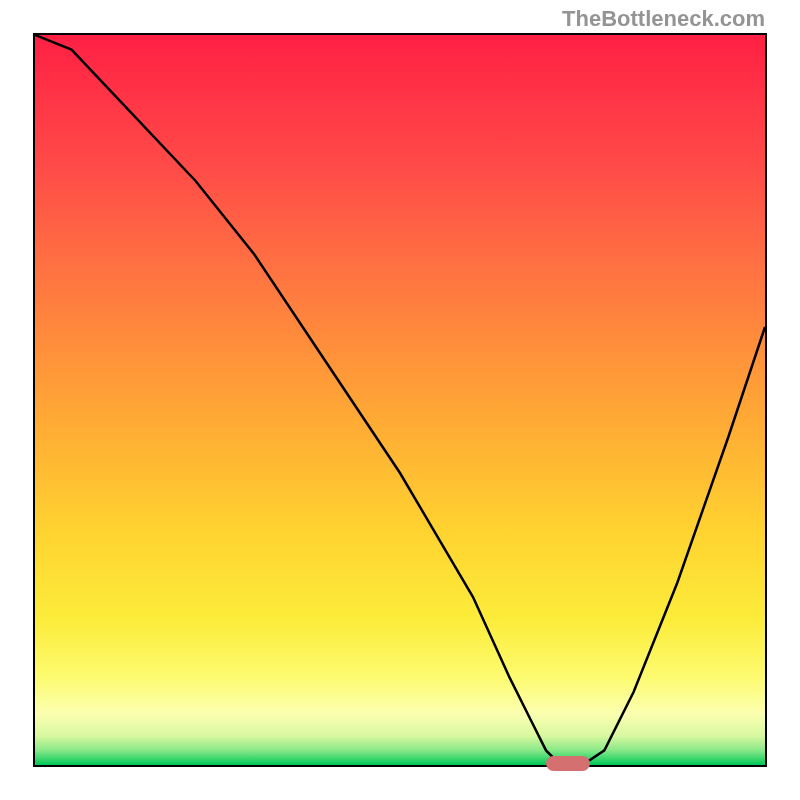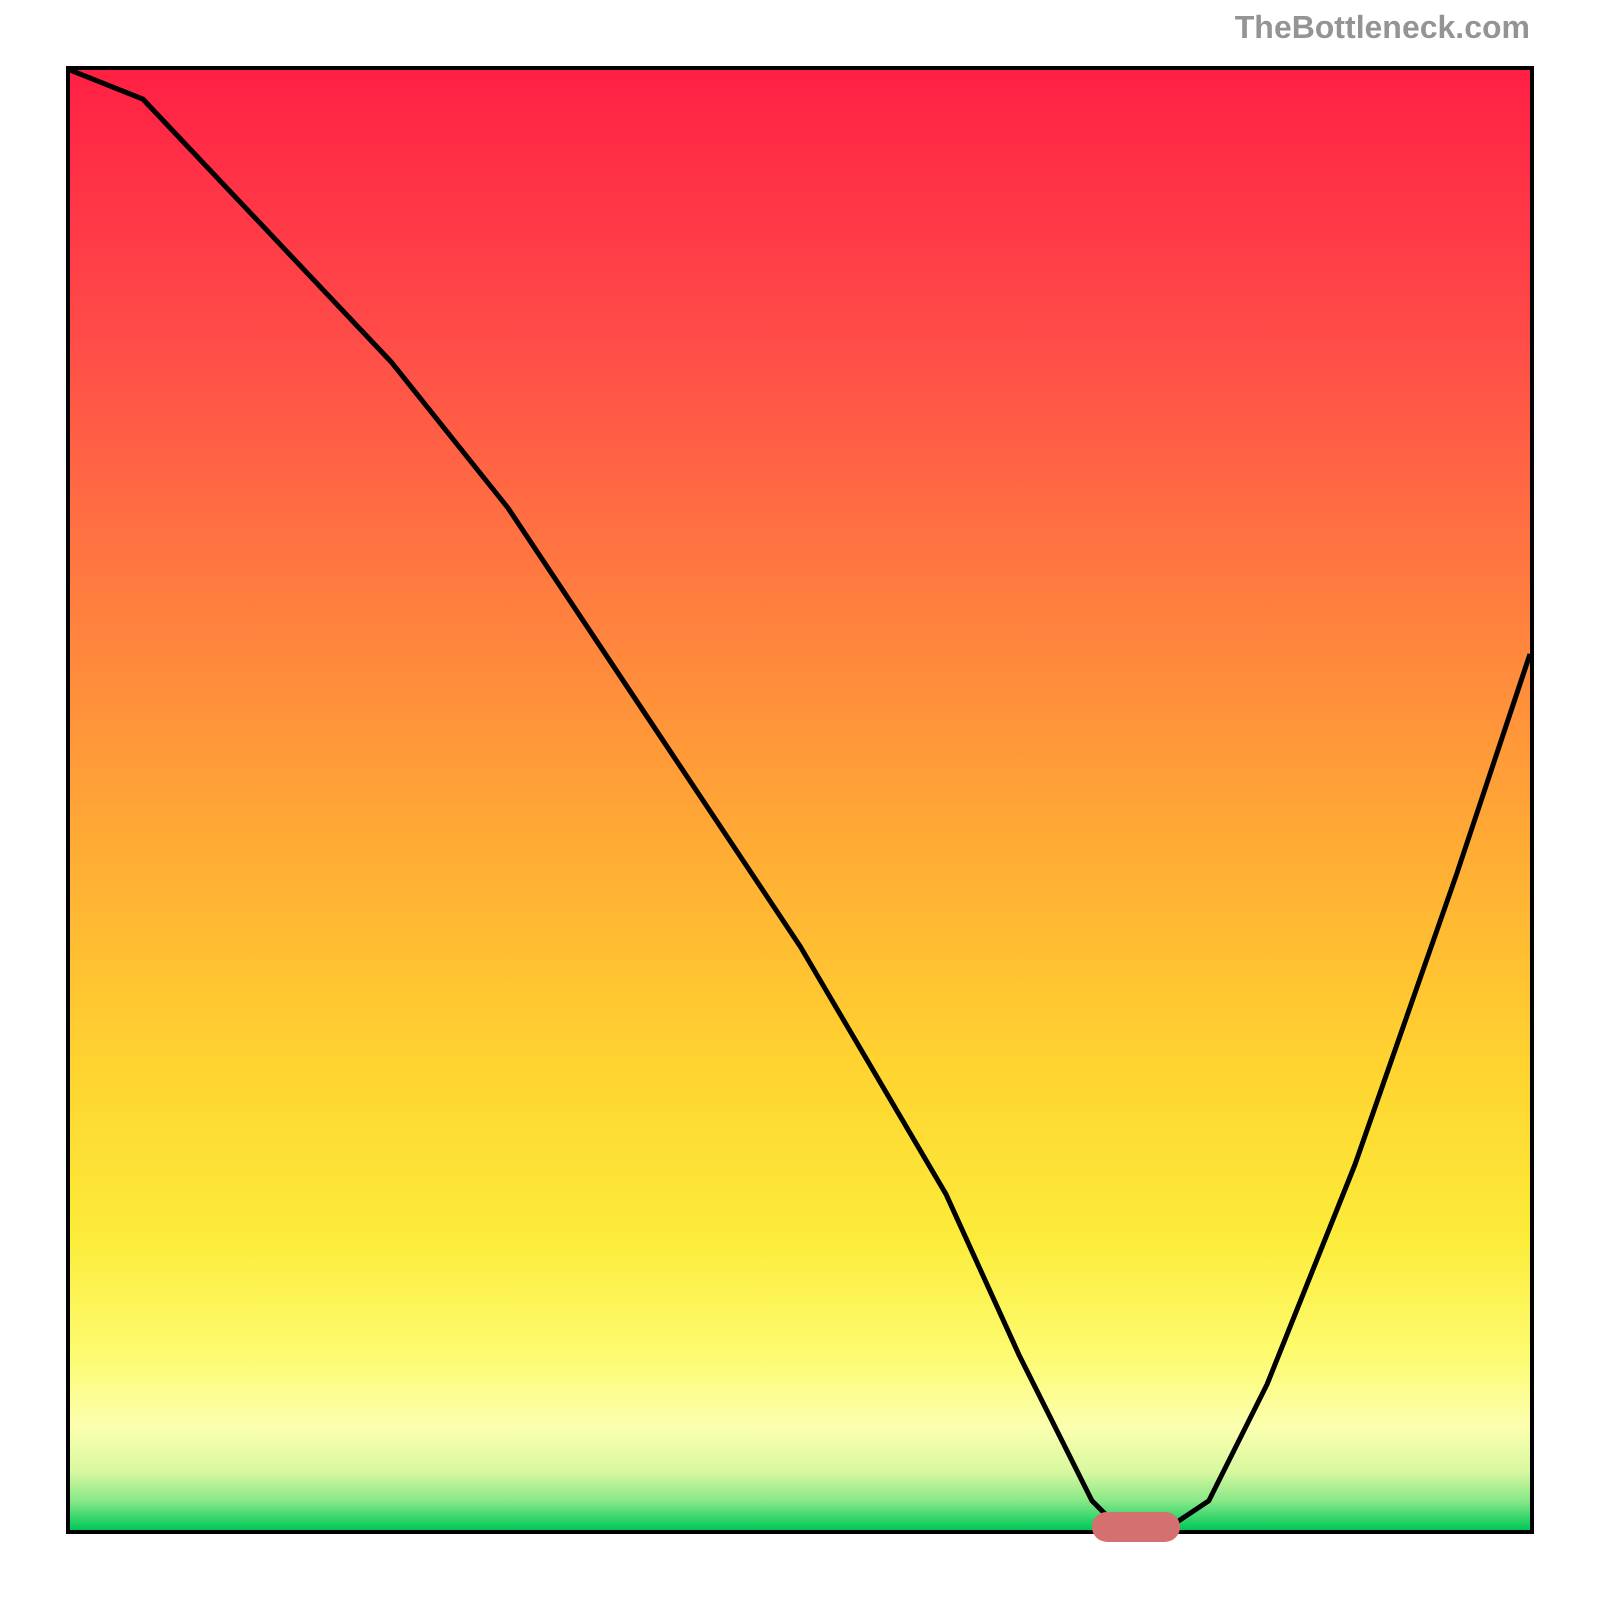--- a/index.html
+++ b/index.html
@@ -29,21 +29,21 @@
     position: absolute;
     left: 0;
     top: 0;
     width: 100%;
     height: 100%;
   }
   .attribution {
     position: absolute;
     top: 6px;
     right: 35px;
-    font-size: 16px;
+    font-size: 22px;
     font-weight: bold;
     color: #949494;
     font-family: Arial, sans-serif;
   }
   svg.curve {
     position: absolute;
     left: 0;
     top: 0;
     width: 100%;
     height: 100%;

